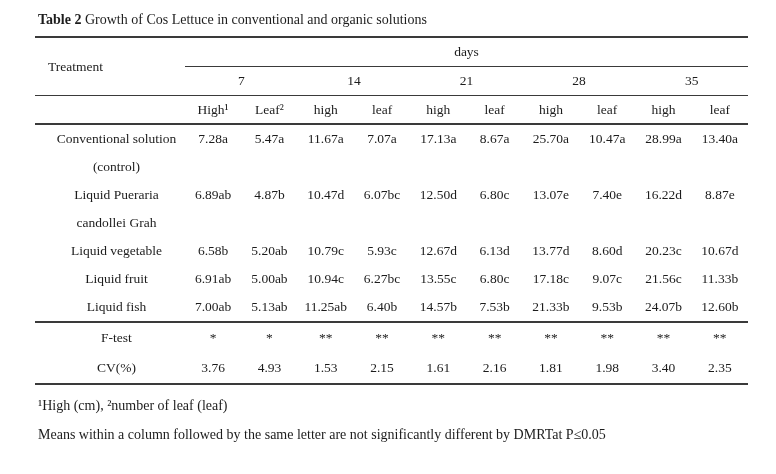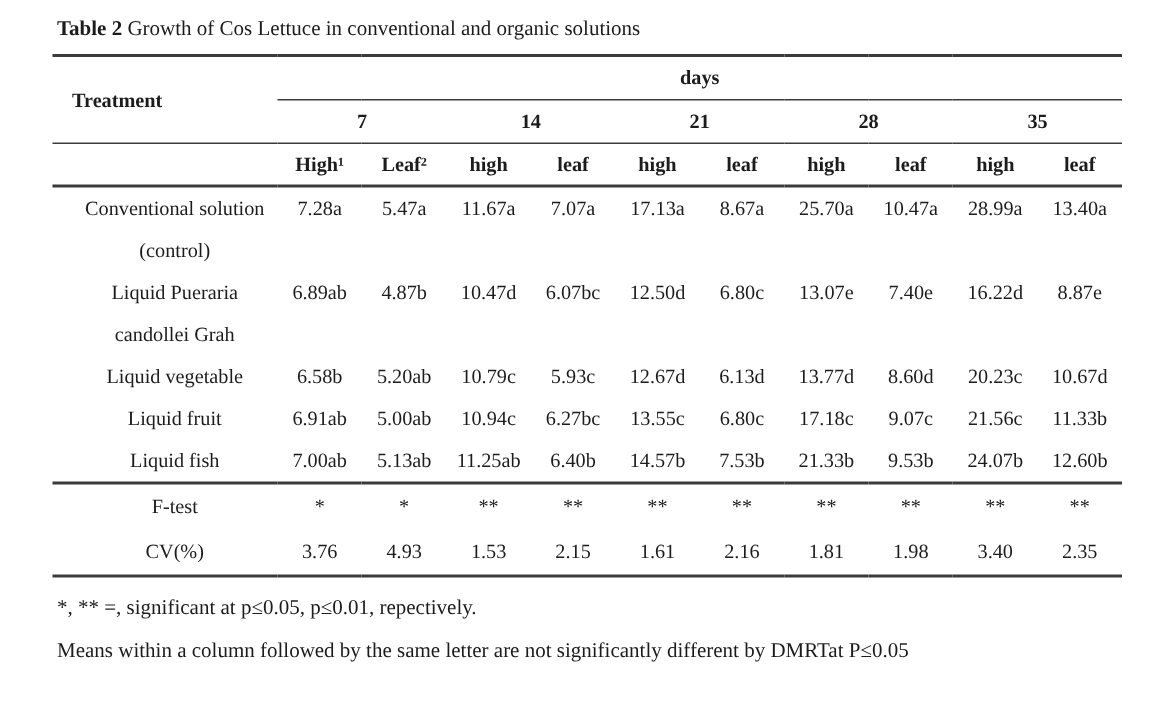--- a/index.html
+++ b/index.html
@@ -30,21 +30,21 @@
     width: 713px;
     table-layout: fixed;
     border-collapse: collapse;
     border-top: 2px solid #3a3a3a;
     border-bottom: 2px solid #3a3a3a;
     font-size: 13.5px;
   }
   col.treat-col { width: 150px; }
 
   thead th {
-    font-weight: bold;
+    font-weight: normal;
     padding: 0;
   }
   th.treat-h {
     text-align: left;
     padding-left: 13px;
     vertical-align: middle;
     border-bottom: 1px solid #3a3a3a;
     margin-top: 40px;
   }
   th.days-h {
@@ -53,21 +53,21 @@
     border-bottom: 1px solid #3a3a3a;
   }
   th.day-group {
     height: 28px;
     text-align: center;
     border-bottom: 1px solid #3a3a3a;
   }
   th.subhead {
     height: 27px;
     text-align: center;
-    font-weight: bold;
+    font-weight: normal;
     border-bottom: 2px solid #3a3a3a;
   }
 
   tbody td {
     padding: 0;
     vertical-align: top;
     line-height: 28px;
   }
   td.treat {
     text-align: center;
@@ -236,17 +236,17 @@
           <td class="val">2.16</td>
           <td class="val">1.81</td>
           <td class="val">1.98</td>
           <td class="val">3.40</td>
           <td class="val">2.35</td>
         </tr>
       </tbody>
   </table>
 
   <div class="footnotes" id="footnotes">
-      <p class="footnote">*, ** =, significant at p≤0.05, p≤0.01, repectively.</p>
+      <p class="footnote">¹High (cm), ²number of leaf (leaf)</p>
       <p class="footnote">Means within a column followed by the same letter are not significantly different by DMRTat P≤0.05</p>
     </div>
 
 </div>
 
 </body></html>

